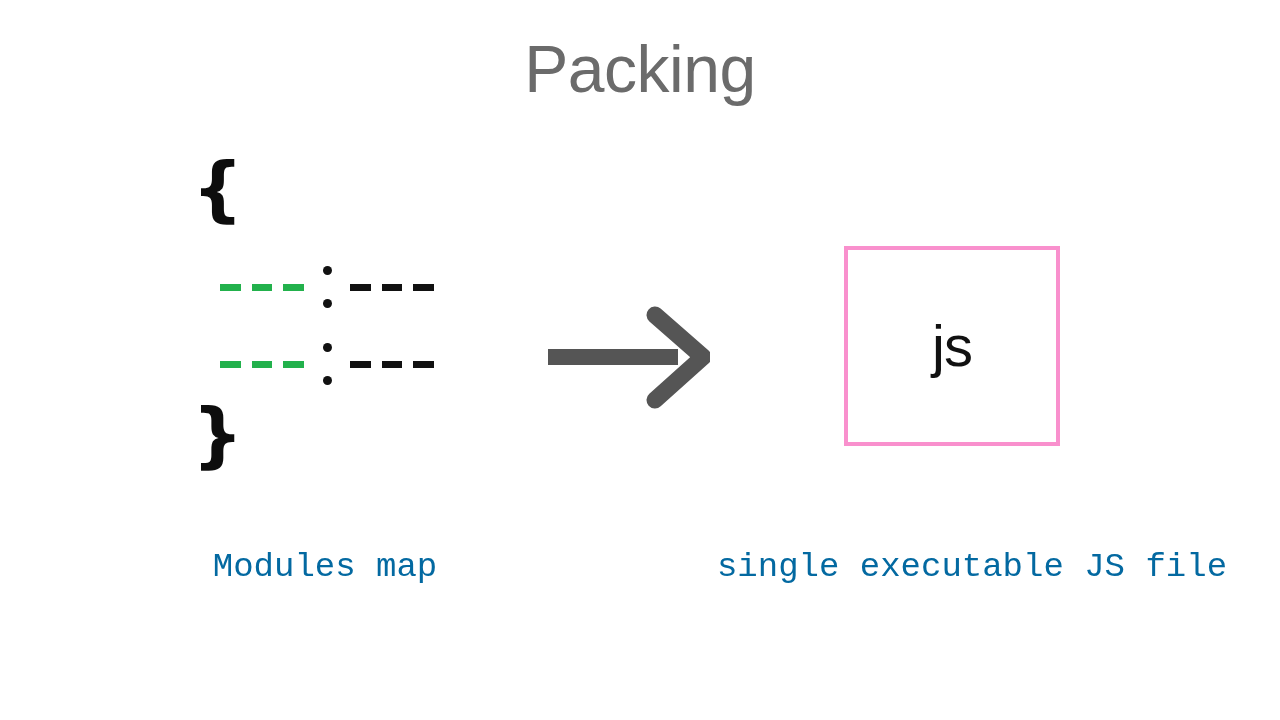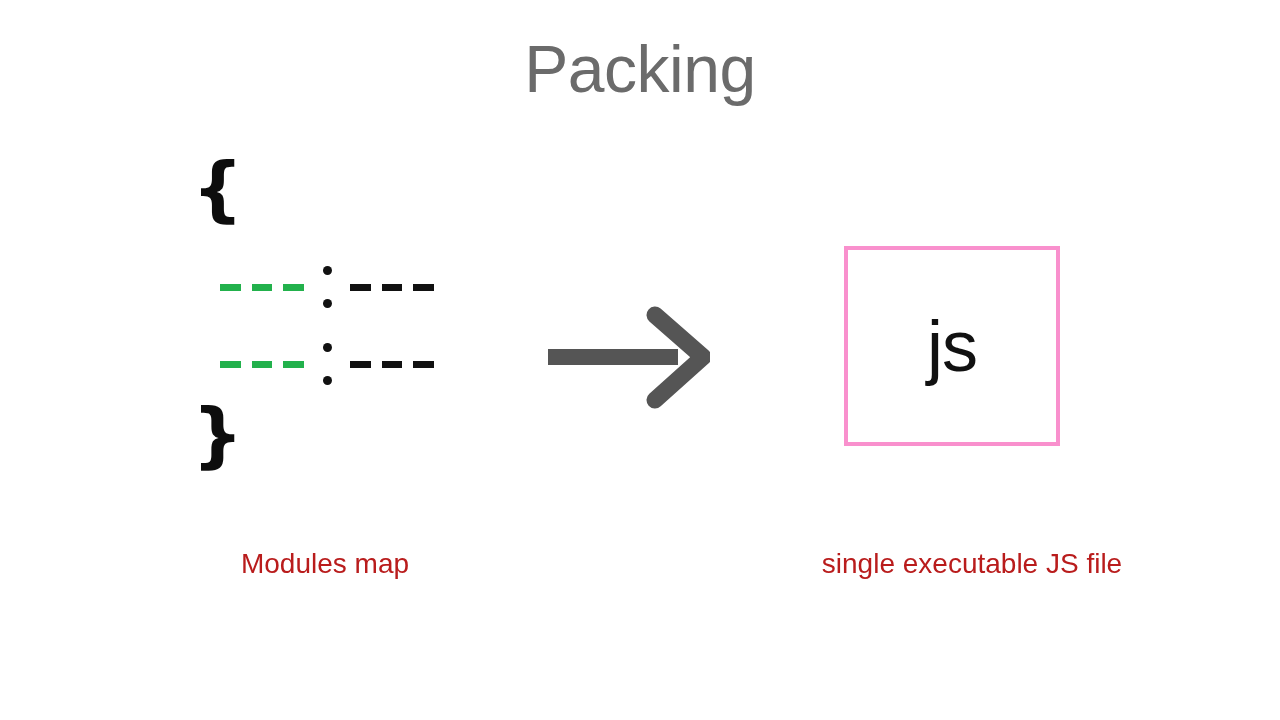--- a/index.html
+++ b/index.html
@@ -115,35 +115,36 @@
     top: 246px;
     width: 216px;
     height: 200px;
     border: 4px solid #f990cd;
     box-sizing: border-box;
     display: flex;
     align-items: center;
     justify-content: center;
   }
   .js-label {
-    font-size: 72px;
+    font-size: 58px;
     font-weight: 400;
     color: #111111;
     line-height: 1;
     letter-spacing: -1px;
   }
 
   
   .caption {
     position: absolute;
-    font-size: 28px;
+    font-size: 34px;
     font-weight: 400;
-    color: #b91c1c;
+    color: #0369a1;
     white-space: nowrap;
     line-height: 1;
+    font-family: Liberation Mono, monospace;
   }
   .caption-left {
     top: 550px;
     left: 0;
     width: 650px;
     text-align: center;
   }
   .caption-right {
     top: 550px;
     left: 672px;

